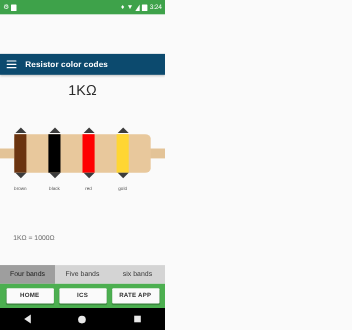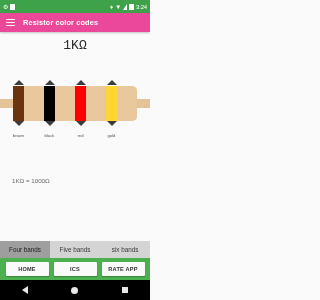--- a/index.html
+++ b/index.html
@@ -16,32 +16,32 @@
     padding:0 3px; color:#fff;
   }
   .sb-left{ display:flex; align-items:center; gap:2px; }
   .sb-right{ margin-left:auto; display:flex; align-items:center; gap:2px; }
   .sb-ic{ font-size:6px; line-height:6px; color:#fff; display:block; }
   .sb-time{ font-size:6px; line-height:6px; color:#fff; letter-spacing:-.2px; }
   .ic-box{ width:5px; height:6px; background:#fff; border-radius:.5px; display:block;}
   .ic-tri{ width:0;height:0;border-left:4px solid transparent;border-bottom:6px solid #fff;display:block;}
   
   .appbar{
-    height:19px; background:#ec4899; display:flex; align-items:center;
+    height:19px; background:#0c4a6e; display:flex; align-items:center;
     padding:0 6px; gap:8px;
     box-shadow:0 1px 2px rgba(0,0,0,.22);
-    position:relative; z-index:4;
+    position:relative; z-index:4;margin-top:36px;
   }
   .hamburger{ width:9px; display:flex; flex-direction:column; gap:1.5px; cursor:pointer;}
   .hamburger i{ display:block; height:1.2px; background:#fff; border-radius:1px;}
   .appbar-title{ color:#fff; font-size:7.4px; font-weight:bold; letter-spacing:.1px; white-space:nowrap;}
   
   .readout{
     height:27px; display:flex; align-items:center; justify-content:center;
-    gap:6px; background:#FAFAFA;font-family:Liberation Mono, monospace;
+    gap:6px; background:#FAFAFA;
   }
   .readout span{ font-size:13px; color:#2b2b2b; letter-spacing:.1px; }
   
   .resistor-area{ position:relative; height:90px; background:#FAFAFA; }
   .lead{
     position:absolute; top:40px; height:9px; background:#E3C397; width:100%;
     left:0;
   }
   .body{
     position:absolute; left:13px; right:13px; top:27px; height:35px;

